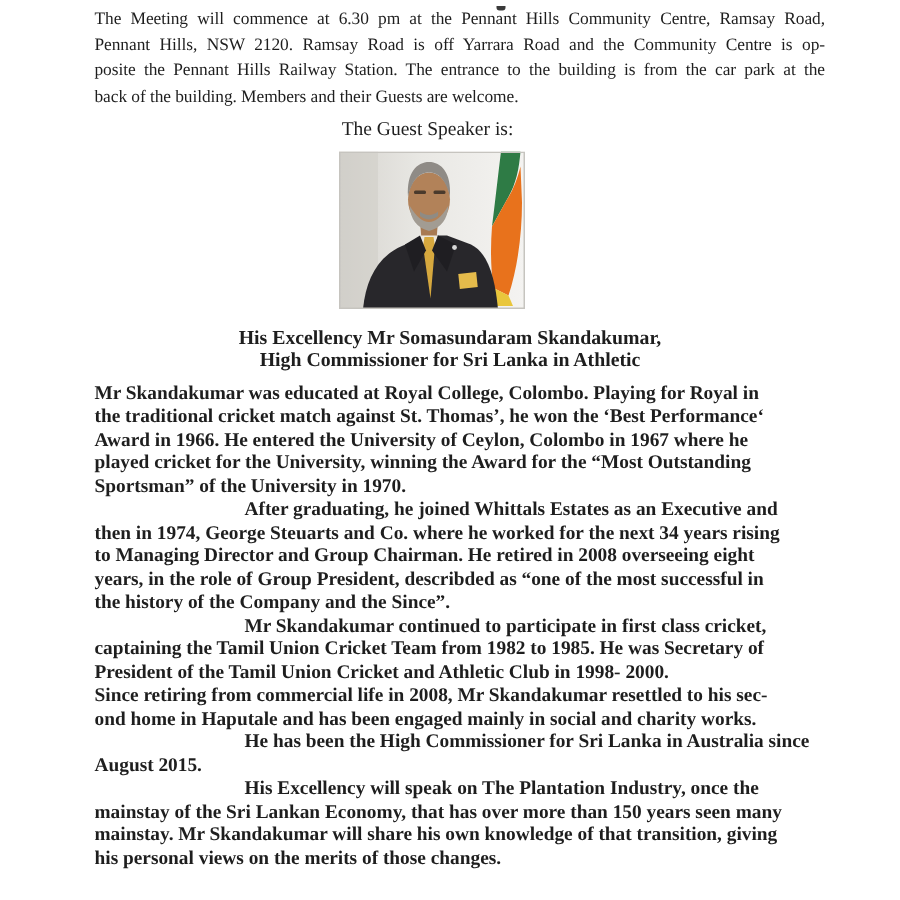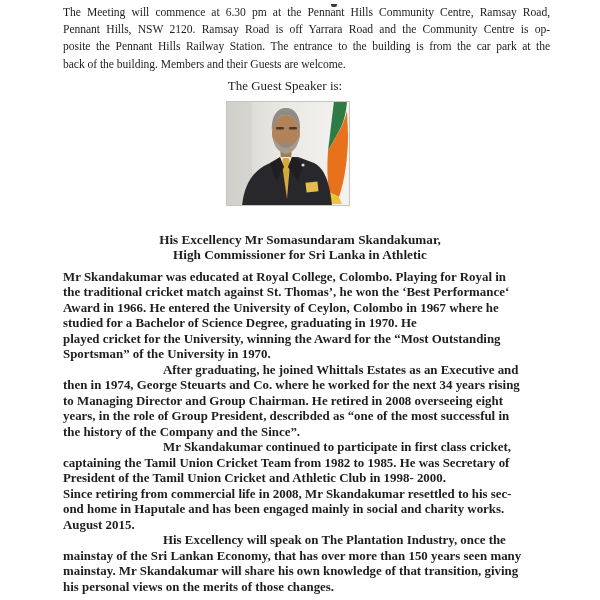--- a/index.html
+++ b/index.html
@@ -44,21 +44,21 @@
 
   .photo-row {
     margin-top: 7px;
     display: flex;
     justify-content: center;
     transform: translateX(-12px);
   }
   .photo-frame { width: 124px; height: 105px; position: relative; }
 
   .heading {
-    margin-top: 26px;
+    margin-top: 11px;
     text-align: center;
     font-weight: bold;
     font-size: 13.2px;
     line-height: 15.5px;
   }
 
   .bio {
     margin: 7px 0 0 63px;
     width: 487px;
     font-size: 12.9px;
@@ -127,39 +127,39 @@
   <div class="heading">
     <div>His Excellency Mr Somasundaram Skandakumar,</div>
     <div>High Commissioner for Sri Lanka in Athletic</div>
   </div>
 
   <div class="bio">
       <div class="para">
         <div class="line">Mr Skandakumar was educated at Royal College, Colombo. Playing for Royal in</div>
         <div class="line">the traditional cricket match against St. Thomas’, he won the ‘Best Performance‘</div>
         <div class="line">Award in 1966. He entered the University of Ceylon, Colombo in 1967 where he</div>
-        <div class="line">studied for a Bachelor of Science Degree, graduating in 1970. He</div>
         <div class="line">played cricket for the University, winning the Award for the “Most Outstanding</div>
         <div class="line">Sportsman” of the University in 1970.</div>
       </div>
       <div class="para">
         <div class="line indent">After graduating, he joined Whittals Estates as an Executive and</div>
         <div class="line">then in 1974, George Steuarts and Co. where he worked for the next 34 years rising</div>
         <div class="line">to Managing Director and Group Chairman. He retired in 2008 overseeing eight</div>
         <div class="line">years, in the role of Group President, describded as “one of the most successful in</div>
         <div class="line">the history of the Company and the Since”.</div>
       </div>
       <div class="para">
         <div class="line indent">Mr Skandakumar continued to participate in first class cricket,</div>
         <div class="line">captaining the Tamil Union Cricket Team from 1982 to 1985. He was Secretary of</div>
         <div class="line">President of the Tamil Union Cricket and Athletic Club in 1998- 2000.</div>
         <div class="line">Since retiring from commercial life in 2008, Mr Skandakumar resettled to his sec-</div>
         <div class="line">ond home in Haputale and has been engaged mainly in social and charity works.</div>
       </div>
       <div class="para">
+        <div class="line indent">He has been the High Commissioner for Sri Lanka in Australia since</div>
         <div class="line">August 2015.</div>
       </div>
       <div class="para">
         <div class="line indent">His Excellency will speak on The Plantation Industry, once the</div>
         <div class="line">mainstay of the Sri Lankan Economy, that has over more than 150 years seen many</div>
         <div class="line">mainstay. Mr Skandakumar will share his own knowledge of that transition, giving</div>
         <div class="line">his personal views on the merits of those changes.</div>
       </div>
     </div>
 

